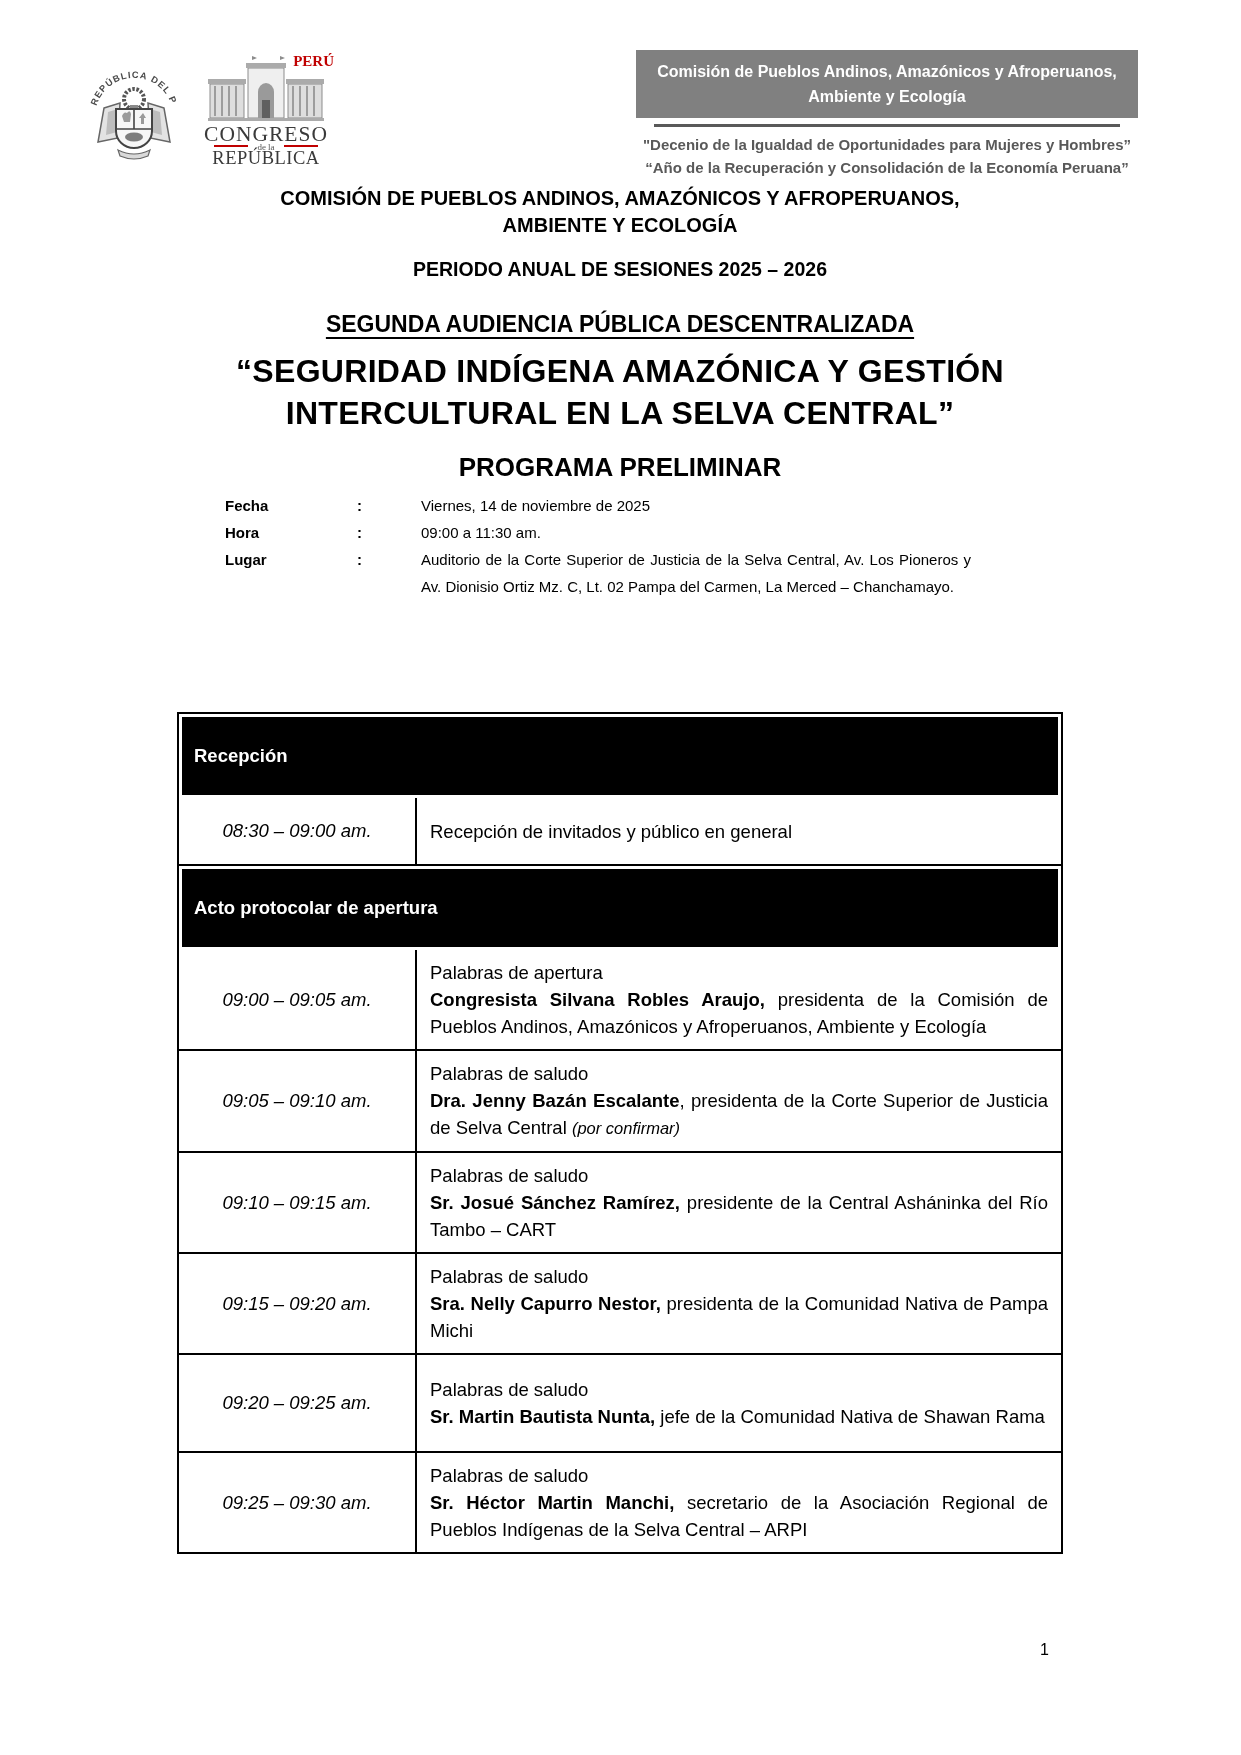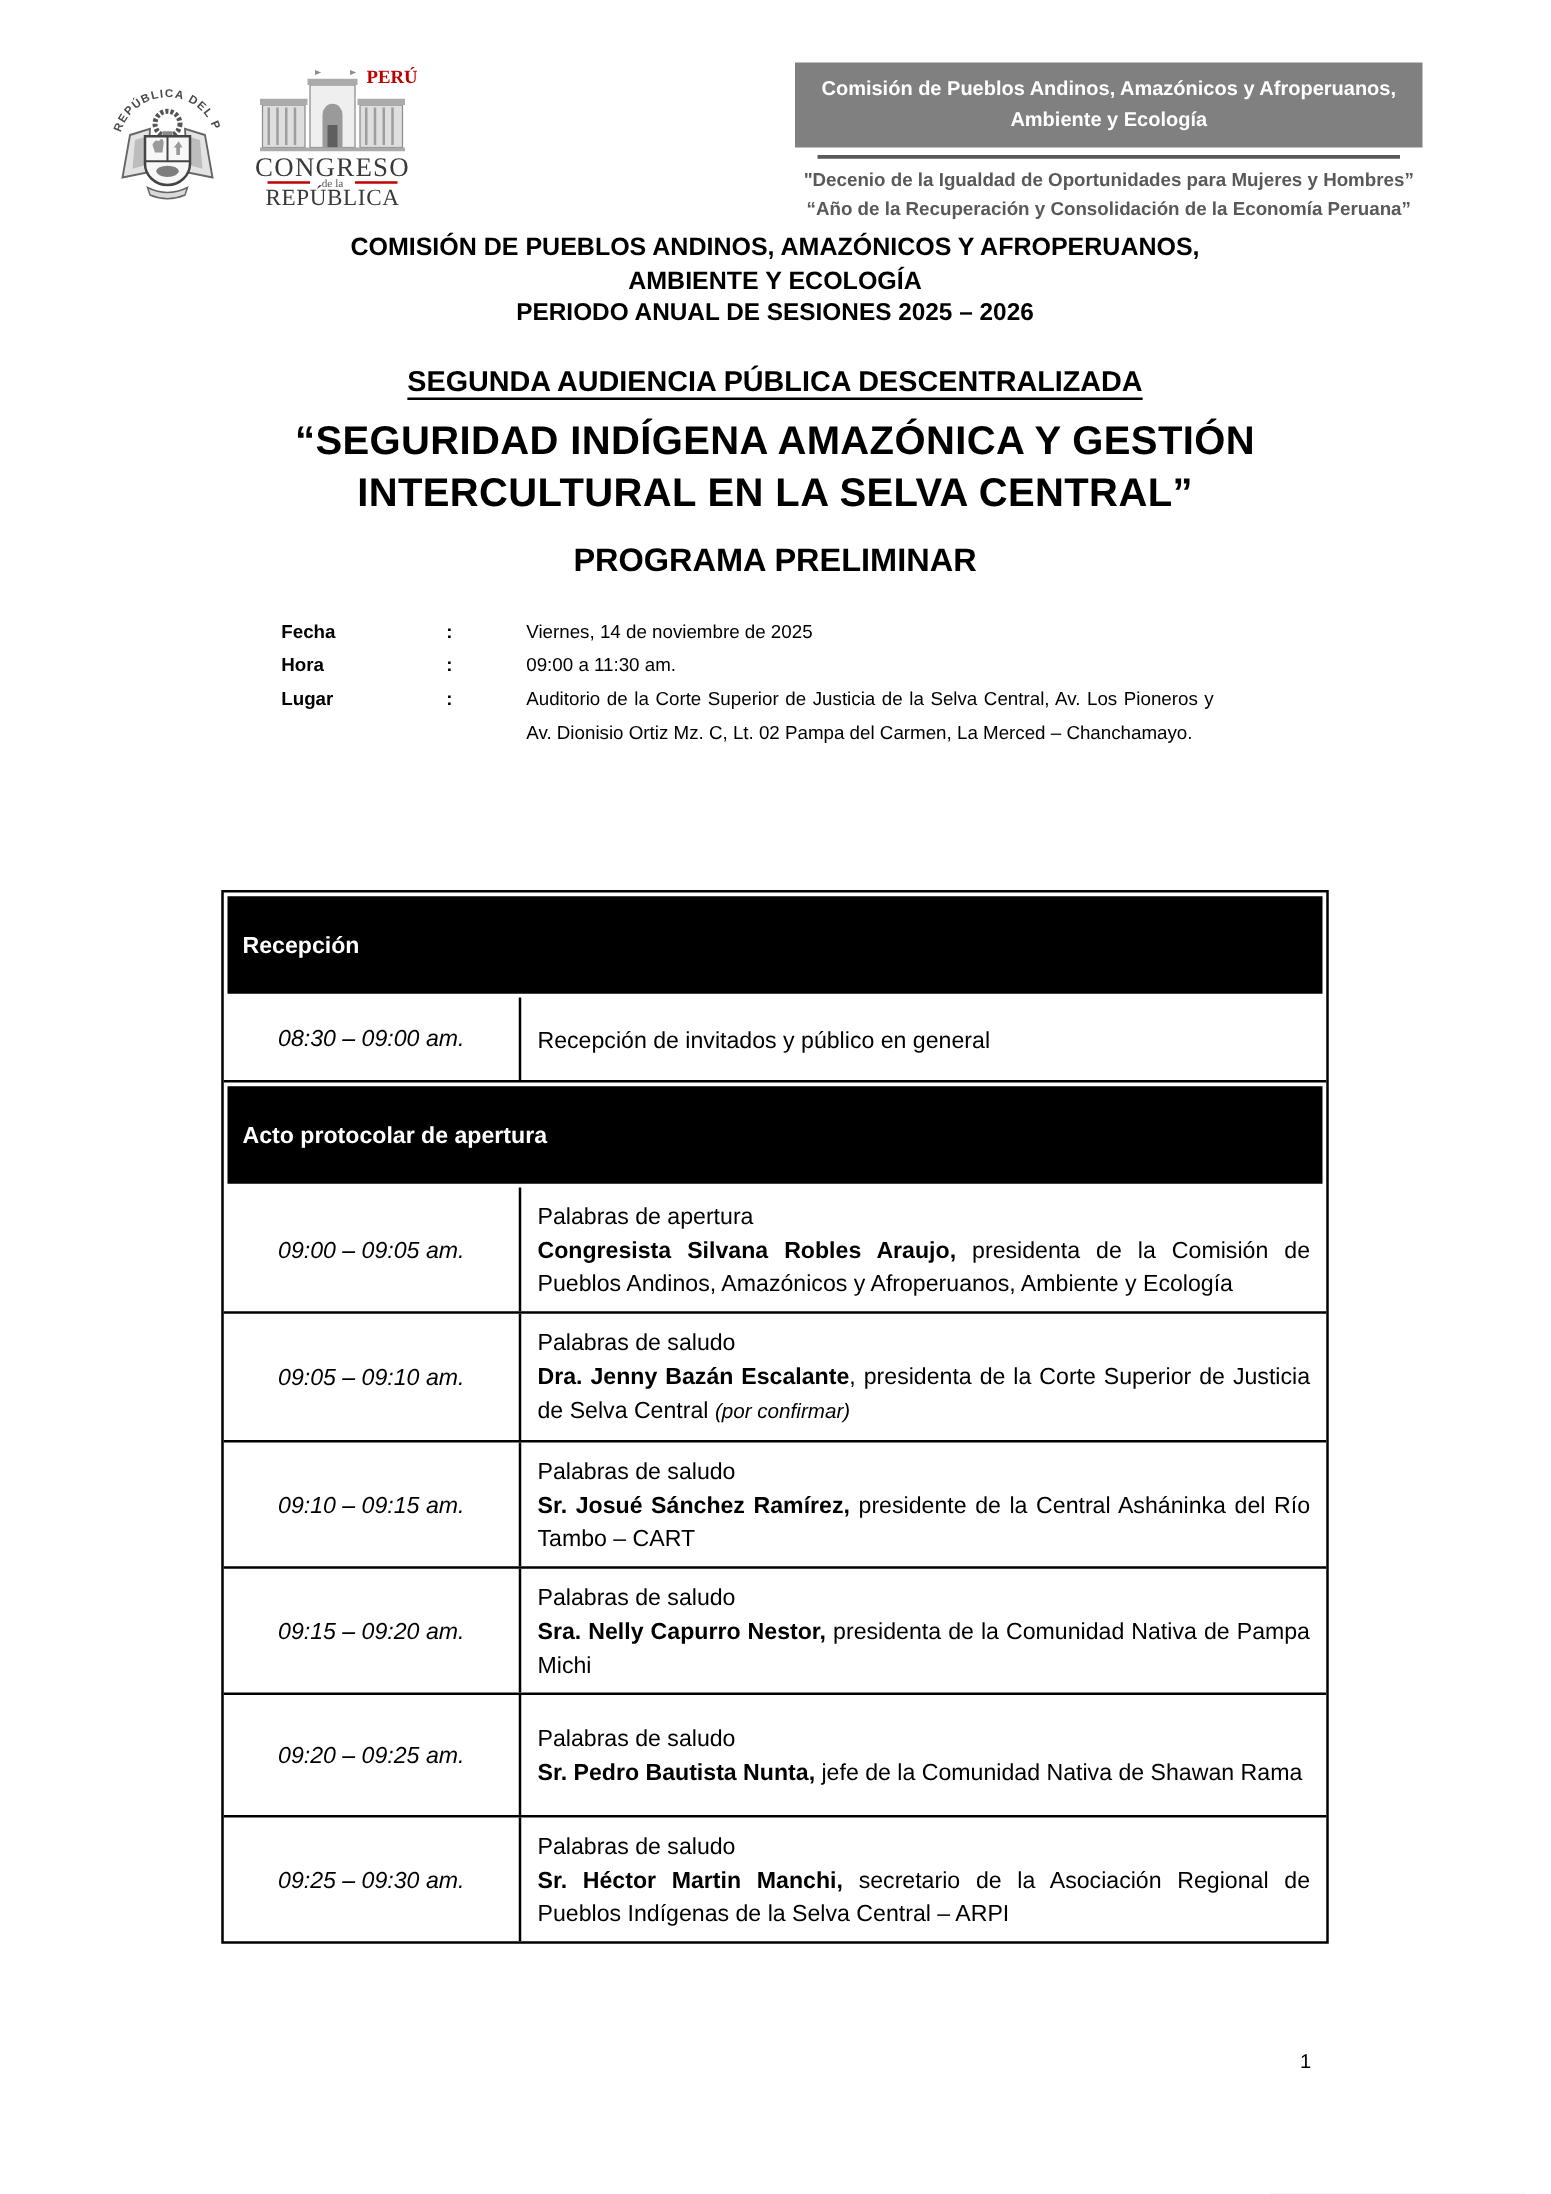--- a/index.html
+++ b/index.html
@@ -17,21 +17,21 @@
     display:flex;flex-direction:column;justify-content:center;text-align:center;
   }
   .banner-divider{position:absolute;left:654px;top:124px;width:466px;height:3px;background:#595959;}
   .mottos{
     position:absolute;left:630px;top:133px;width:514px;text-align:center;
     color:#595959;font-weight:bold;font-size:15px;line-height:23px;
   }
   
   .titles{position:absolute;left:120px;top:185px;width:1000px;text-align:center;}
   .t-commission{font-size:20px;font-weight:bold;line-height:27px;}
-  .t-period{font-size:19.5px;font-weight:bold;margin-top:0;}
+  .t-period{font-size:19.5px;font-weight:bold;margin-top:19px;}
   .t-audience{
     font-size:23px;font-weight:bold;margin-top:30px;
     text-decoration:underline;text-decoration-thickness:2px;text-underline-offset:5px;
   }
   .t-main{font-size:32px;font-weight:bold;line-height:42px;margin-top:12px;letter-spacing:.3px;}
   .t-program{font-size:26px;font-weight:bold;margin-top:18px;}
   
   .details{position:absolute;left:225px;top:492px;width:746px;font-size:15px;}
   .d-row{display:flex;align-items:flex-start;line-height:27px;}
   .d-label{width:132px;font-weight:bold;}
@@ -209,21 +209,21 @@
       <div class="sdesc">
         <div><span>Palabras de saludo</span><br>
         <span class="pname">Sra. Nelly Capurro Nestor,</span><span> presidenta de la Comunidad Nativa de Pampa Michi</span></div>
       </div>
     </div>
 
     <div class="srow multi">
       <div class="stime">09:20 – 09:25 am.</div>
       <div class="sdesc">
         <div><span>Palabras de saludo</span><br>
-        <span class="pname">Sr. Pedro Bautista Nunta,</span><span> jefe de la Comunidad Nativa de Shawan Rama</span></div>
+        <span class="pname">Sr. Martin Bautista Nunta,</span><span> jefe de la Comunidad Nativa de Shawan Rama</span></div>
       </div>
     </div>
 
     <div class="srow multi">
       <div class="stime">09:25 – 09:30 am.</div>
       <div class="sdesc">
         <div><span>Palabras de saludo</span><br>
         <span class="pname">Sr. Héctor Martin Manchi,</span><span> secretario de la Asociación Regional de Pueblos Indígenas de la Selva Central – ARPI</span></div>
       </div>
     </div>

